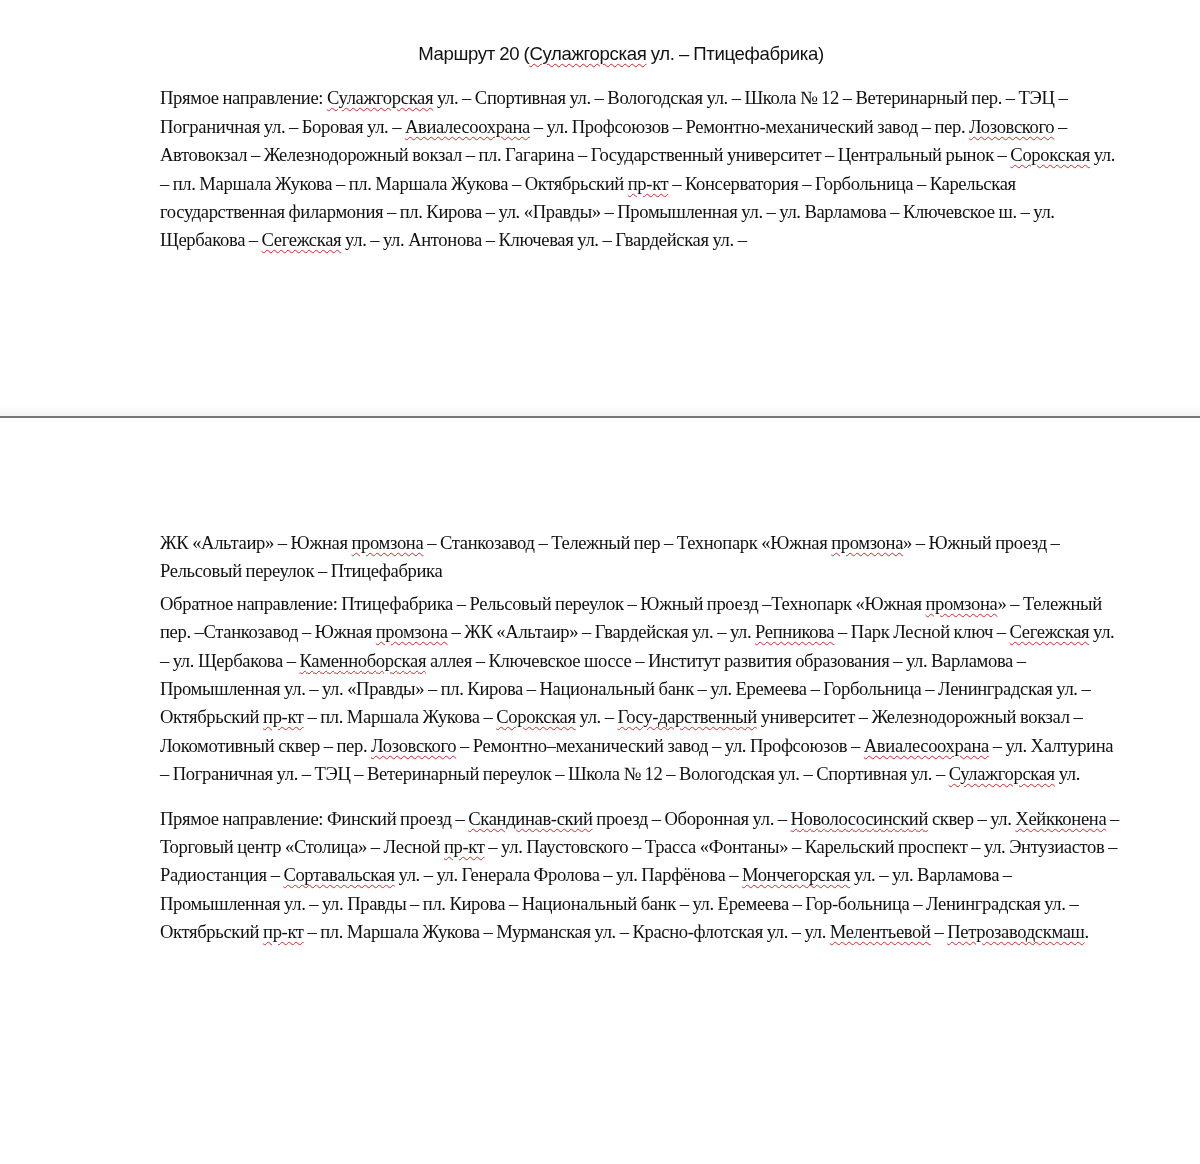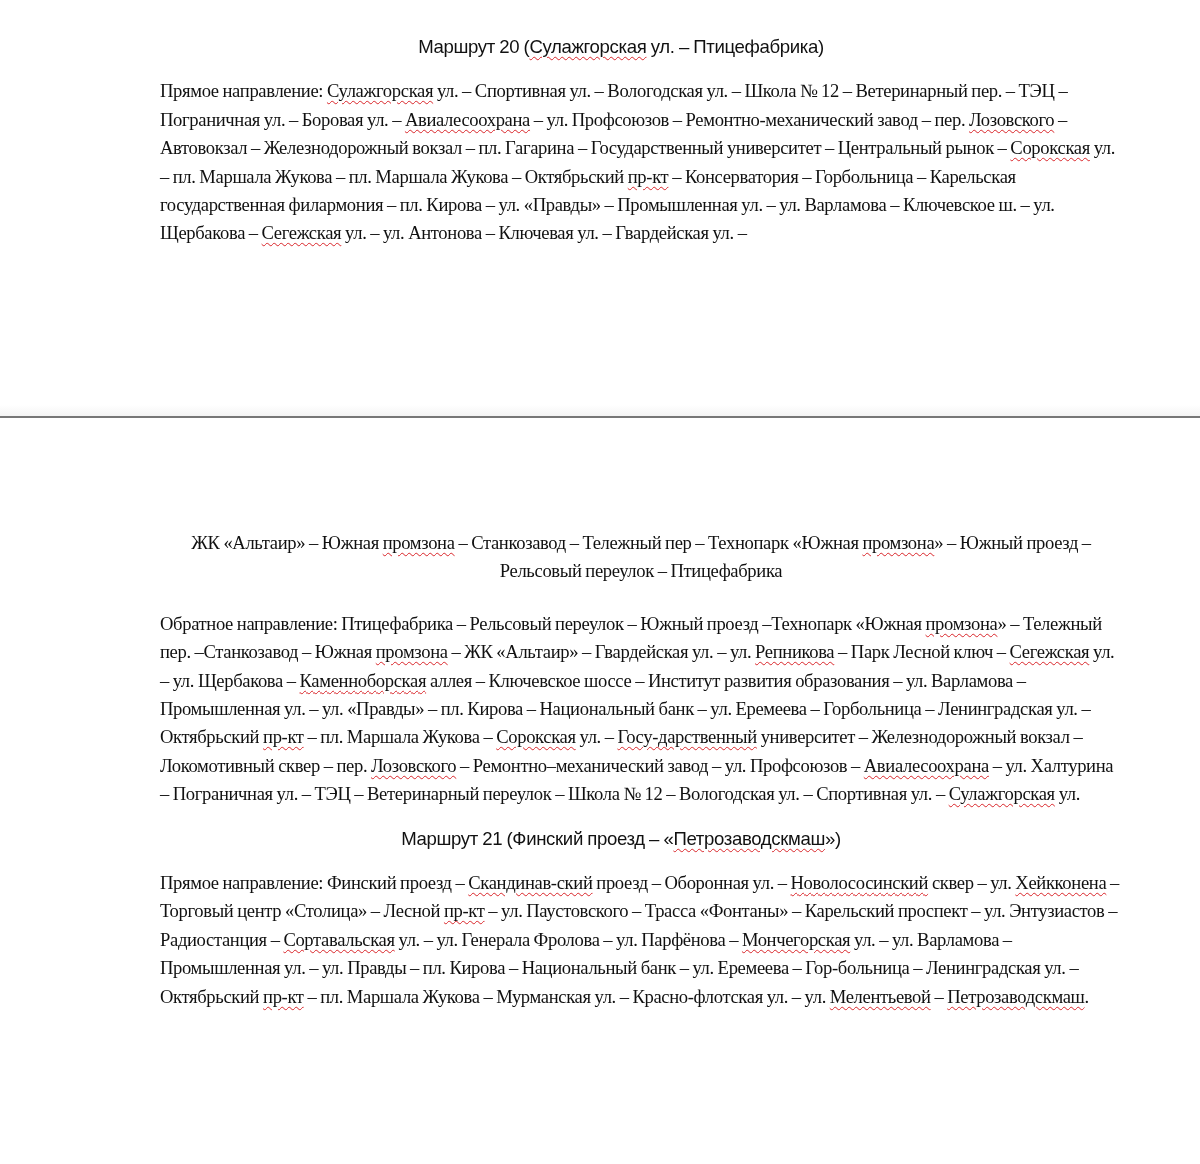--- a/index.html
+++ b/index.html
@@ -14,21 +14,21 @@
       overflow: hidden;
       font-family: "Liberation Sans", sans-serif;
       color: #111111;
     }
     .page {
       position: absolute;
       left: 0;
       width: 1200px;
       background: #ffffff;
     }
-    .page-1 { top: 5px; height: 416px; }
+    .page-1 { top: 12px; height: 416px; }
     .page-2 { top: 418px; height: 746px; }
     .page-gap {
       position: absolute;
       left: 0;
       top: 405px;
       width: 1200px;
       height: 12px;
       background: linear-gradient(to bottom, #ffffff 0%, #f3f3f3 100%);
     }
     .page-separator {
@@ -52,21 +52,21 @@
     .page-2 .content { top: 111px; }
     .heading {
       text-align: center;
       margin: 0 0 16px 0;
       padding-right: 40px;
     }
     .para {
       margin: 0 0 16px 0;
       font-family: Liberation Serif, serif;
     }
-    .para.continuation { margin-bottom: 24px; text-align: center; }
+    .para.continuation { margin-bottom: 4px; }
     .spell {
       text-decoration: underline wavy #d9252a;
       text-decoration-thickness: 1px;
       text-underline-offset: 3px;
     }
   </style>
 </head>
 <body>
 
 <div class="page page-1">
@@ -76,16 +76,15 @@
   </div>
 </div>
 
 <div class="page-gap"></div>
 <div class="page-separator"></div>
 
 <div class="page page-2">
   <div class="content">
     <p class="para continuation">ЖК «Альтаир» – Южная <span class="spell">промзона</span> – Станкозавод – Тележный пер – Технопарк «Южная <span class="spell">промзона</span>» – Южный проезд – Рельсовый переулок – Птицефабрика</p>
     <p class="para">Обратное направление: Птицефабрика – Рельсовый переулок – Южный проезд –Технопарк «Южная <span class="spell">промзона</span>» – Тележный пер. –Станкозавод – Южная <span class="spell">промзона</span> – ЖК «Альтаир» – Гвардейская ул. – ул. <span class="spell">Репникова</span> – Парк Лесной ключ – <span class="spell">Сегежская</span> ул. – ул. Щербакова – <span class="spell">Каменноборская</span> аллея – Ключевское шоссе – Институт развития образования – ул. Варламова – Промышленная ул. – ул. «Правды» – пл. Кирова – Национальный банк – ул. Еремеева – Горбольница – Ленинградская ул. – Октябрьский <span class="spell">пр-кт</span> – пл. Маршала Жукова – <span class="spell">Сорокская</span> ул. – <span class="spell">Госу-дарственный</span> университет – Железнодорожный вокзал – Локомотивный сквер – пер. <span class="spell">Лозовского</span> – Ремонтно–механический завод – ул. Профсоюзов – <span class="spell">Авиалесоохрана</span> – ул. Халтурина – Пограничная ул. – ТЭЦ – Ветеринарный переулок – Школа № 12 – Вологодская ул. – Спортивная ул. – <span class="spell">Сулажгорская</span> ул.</p>
-    <p class="heading">Маршрут 21 (Финский проезд – «<span class="spell">Петрозаводскмаш</span>»)</p>
     <p class="para">Прямое направление: Финский проезд – <span class="spell">Скандинав-ский</span> проезд – Оборонная ул. – <span class="spell">Новолососинский</span> сквер – ул. <span class="spell">Хейкконена</span> – Торговый центр «Столица» – Лесной <span class="spell">пр-кт</span> – ул. Паустовского – Трасса «Фонтаны» – Карельский проспект – ул. Энтузиастов – Радиостанция – <span class="spell">Сортавальская</span> ул. – ул. Генерала Фролова – ул. Парфёнова – <span class="spell">Мончегорская</span> ул. – ул. Варламова – Промышленная ул. – ул. Правды – пл. Кирова – Национальный банк – ул. Еремеева – Гор-больница – Ленинградская ул. – Октябрьский <span class="spell">пр-кт</span> – пл. Маршала Жукова – Мурманская ул. – Красно-флотская ул. – ул. <span class="spell">Мелентьевой</span> – <span class="spell">Петрозаводскмаш</span>.</p>
   </div>
 </div>
 
 </body></html>

